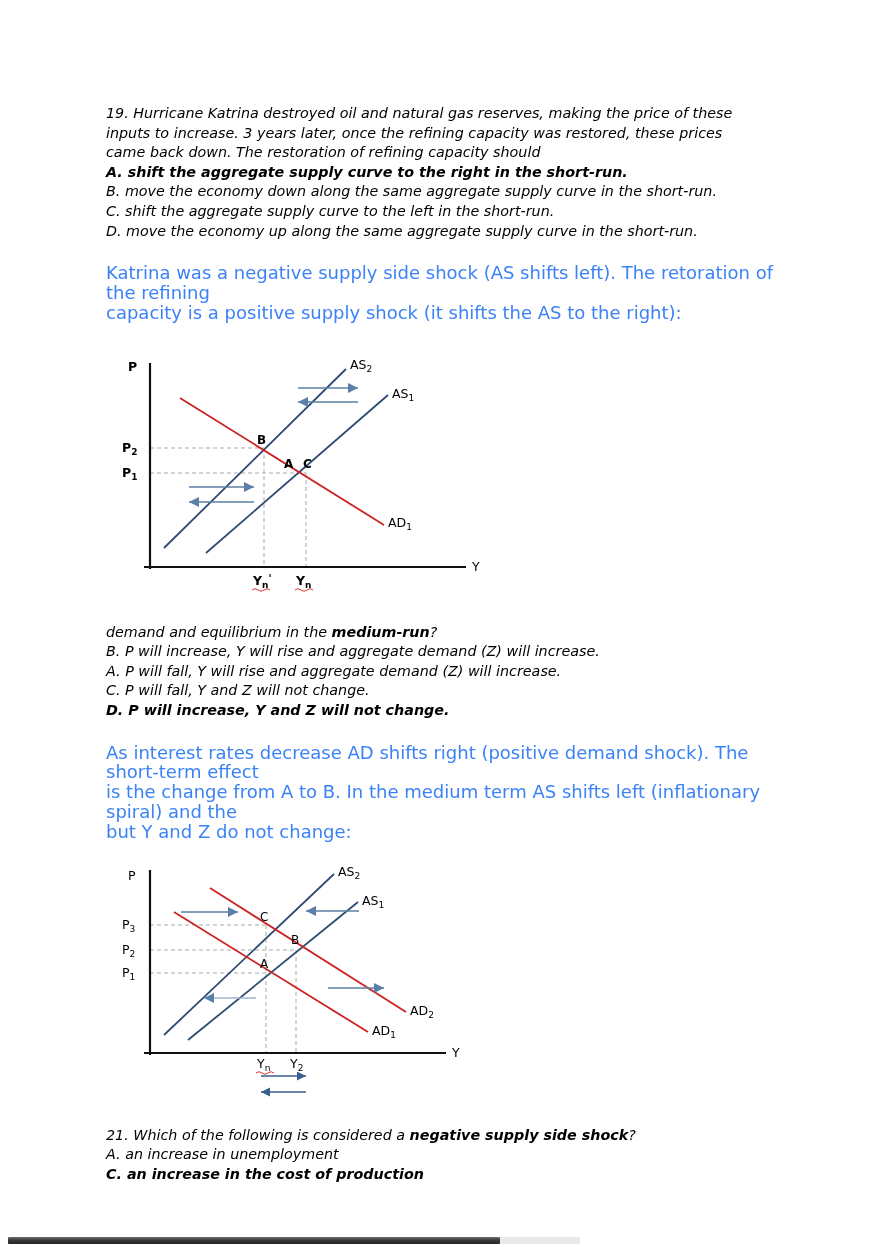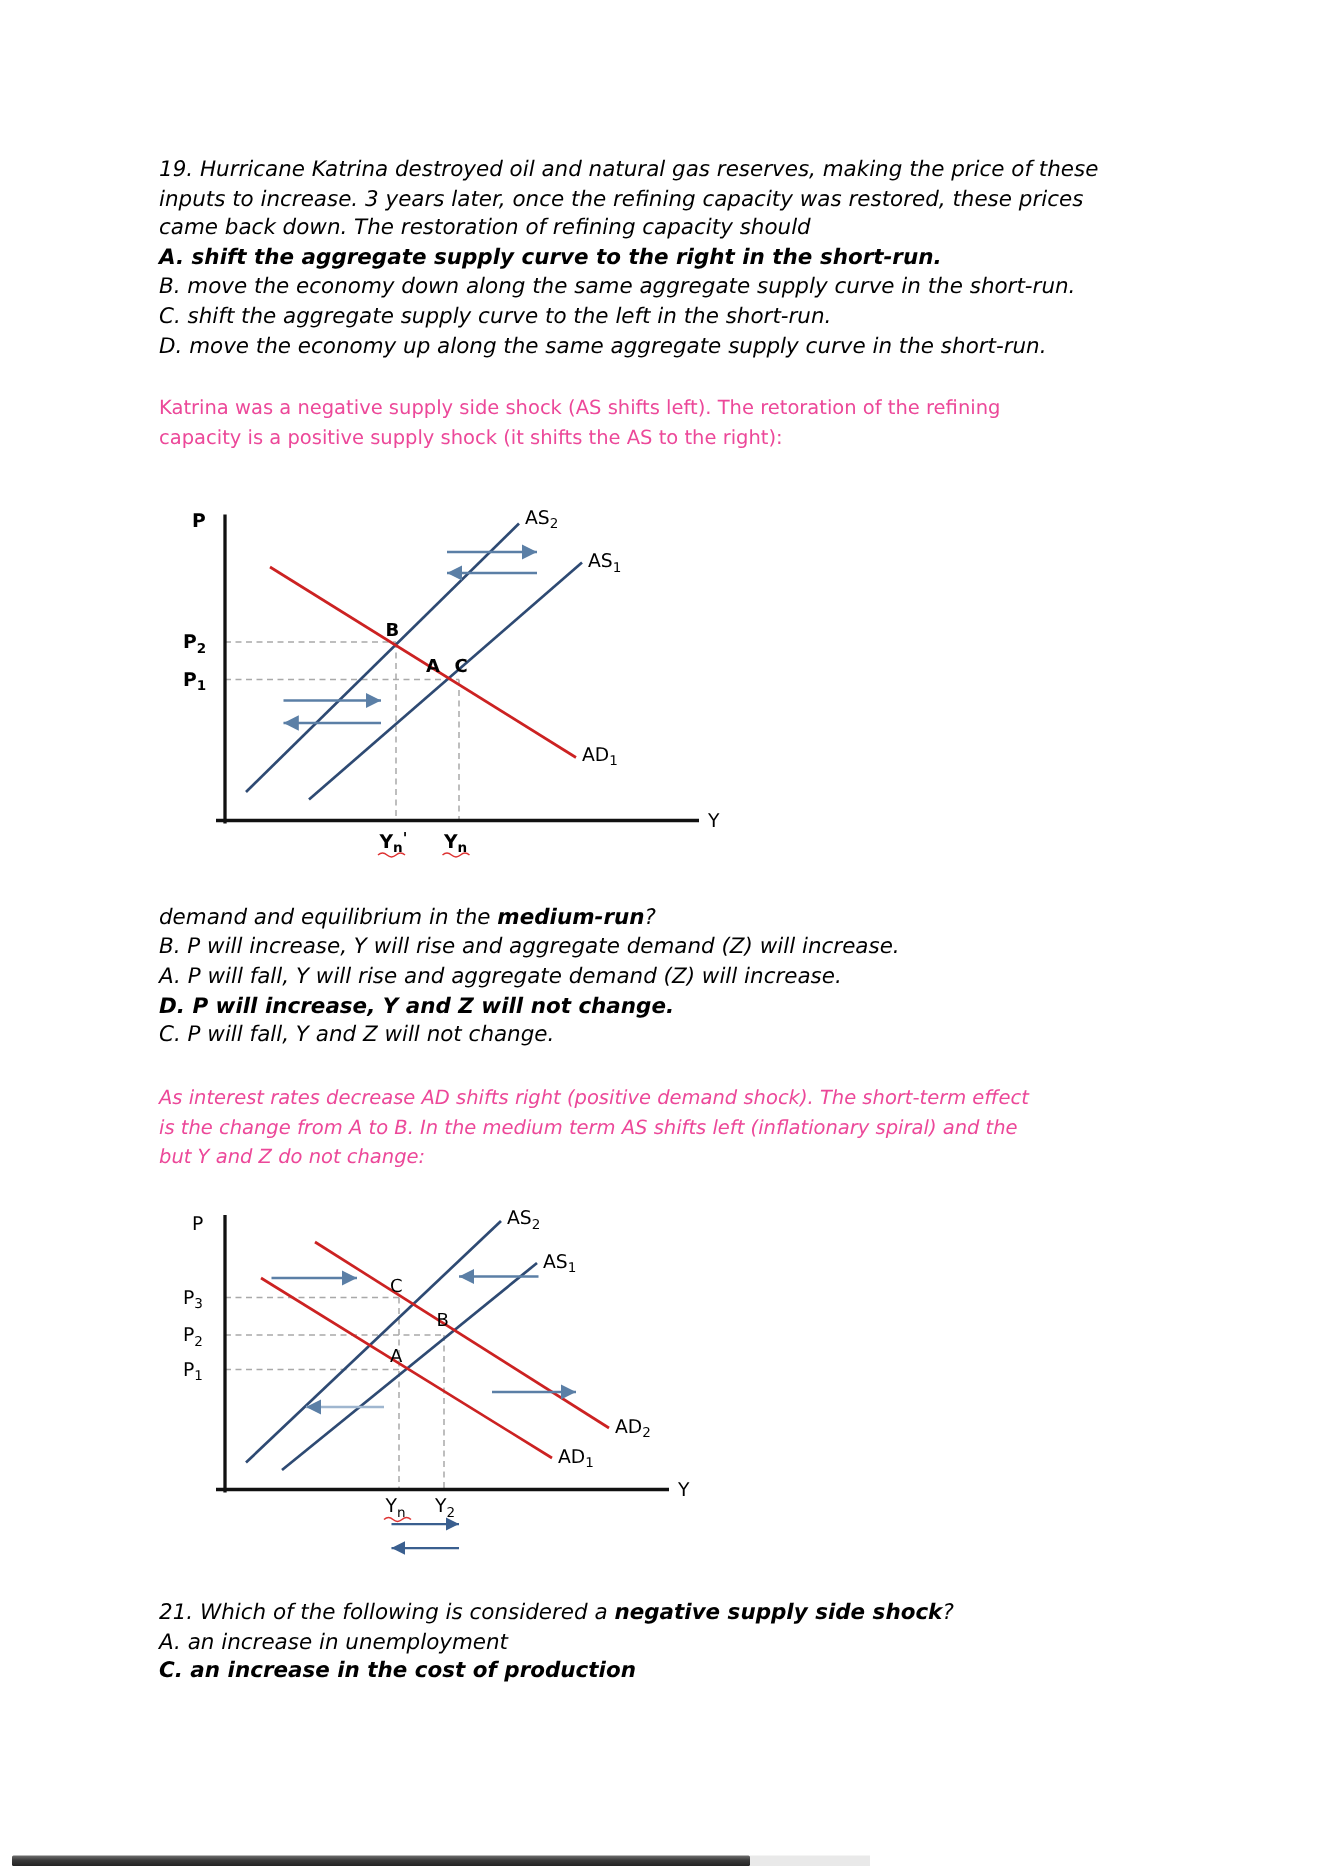--- a/index.html
+++ b/index.html
@@ -28,25 +28,25 @@
     width: 672px;
   }
   .qblock {
     font-size: 14.3px;
     line-height: 19.6px;
     color: #000;
   }
   .qblock .ln { white-space: normal; font-style: italic; }
   .b { font-weight: bold; }
   .explain {
-    color: #ec4899;
-    font-size: 13px;
+    color: #3b82f6;
+    font-size: 18px;
     line-height: 19.8px;
   }
-  .explain.ital { font-style: italic; }
+  .explain.ital { }
   .spacer-sm { height: 18px; }
   .spacer-md { height: 22px; }
   .spacer-lg { height: 26px; }
 
   
   .figure {
     position: relative;
   }
   .figure svg { display: block; }
 
@@ -158,22 +158,22 @@
         <text x="197" y="123" font-family="DejaVu Sans, sans-serif" font-size="12" font-weight="bold" fill="#000">C</text>
       </svg>
     </div>
 
     <div class="spacer-lg"></div>
 
     <div class="qblock">
       <div class="ln">demand and equilibrium in the <span class="b">medium-run</span>?</div>
       <div class="ln">B. P will increase, Y will rise and aggregate demand (Z) will increase.</div>
       <div class="ln">A. P will fall, Y will rise and aggregate demand (Z) will increase.</div>
+      <div class="ln">C. P will fall, Y and Z will not change.</div>
       <div class="ln b">D. P will increase, Y and Z will not change.</div>
-      <div class="ln">C. P will fall, Y and Z will not change.</div>
     </div>
 
     <div class="spacer-md"></div>
 
     <div class="explain ital">
       <div>As interest rates decrease AD shifts right (positive demand shock). The short-term effect</div>
       <div>is the change from A to B. In the medium term AS shifts left (inflationary spiral) and the</div>
       <div>but Y and Z do not change:</div>
     </div>
 

